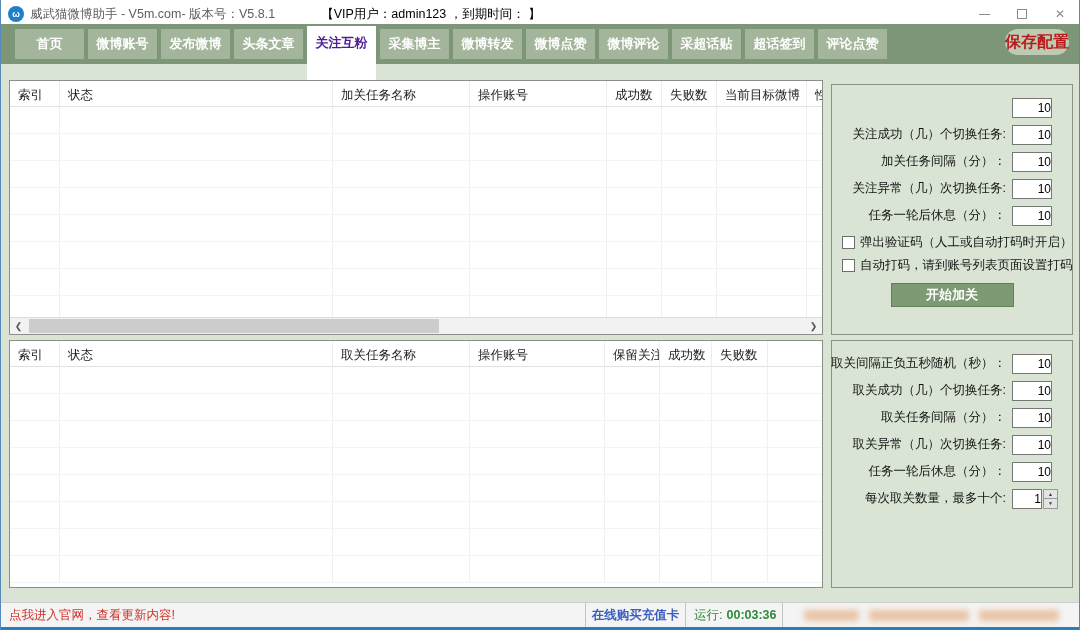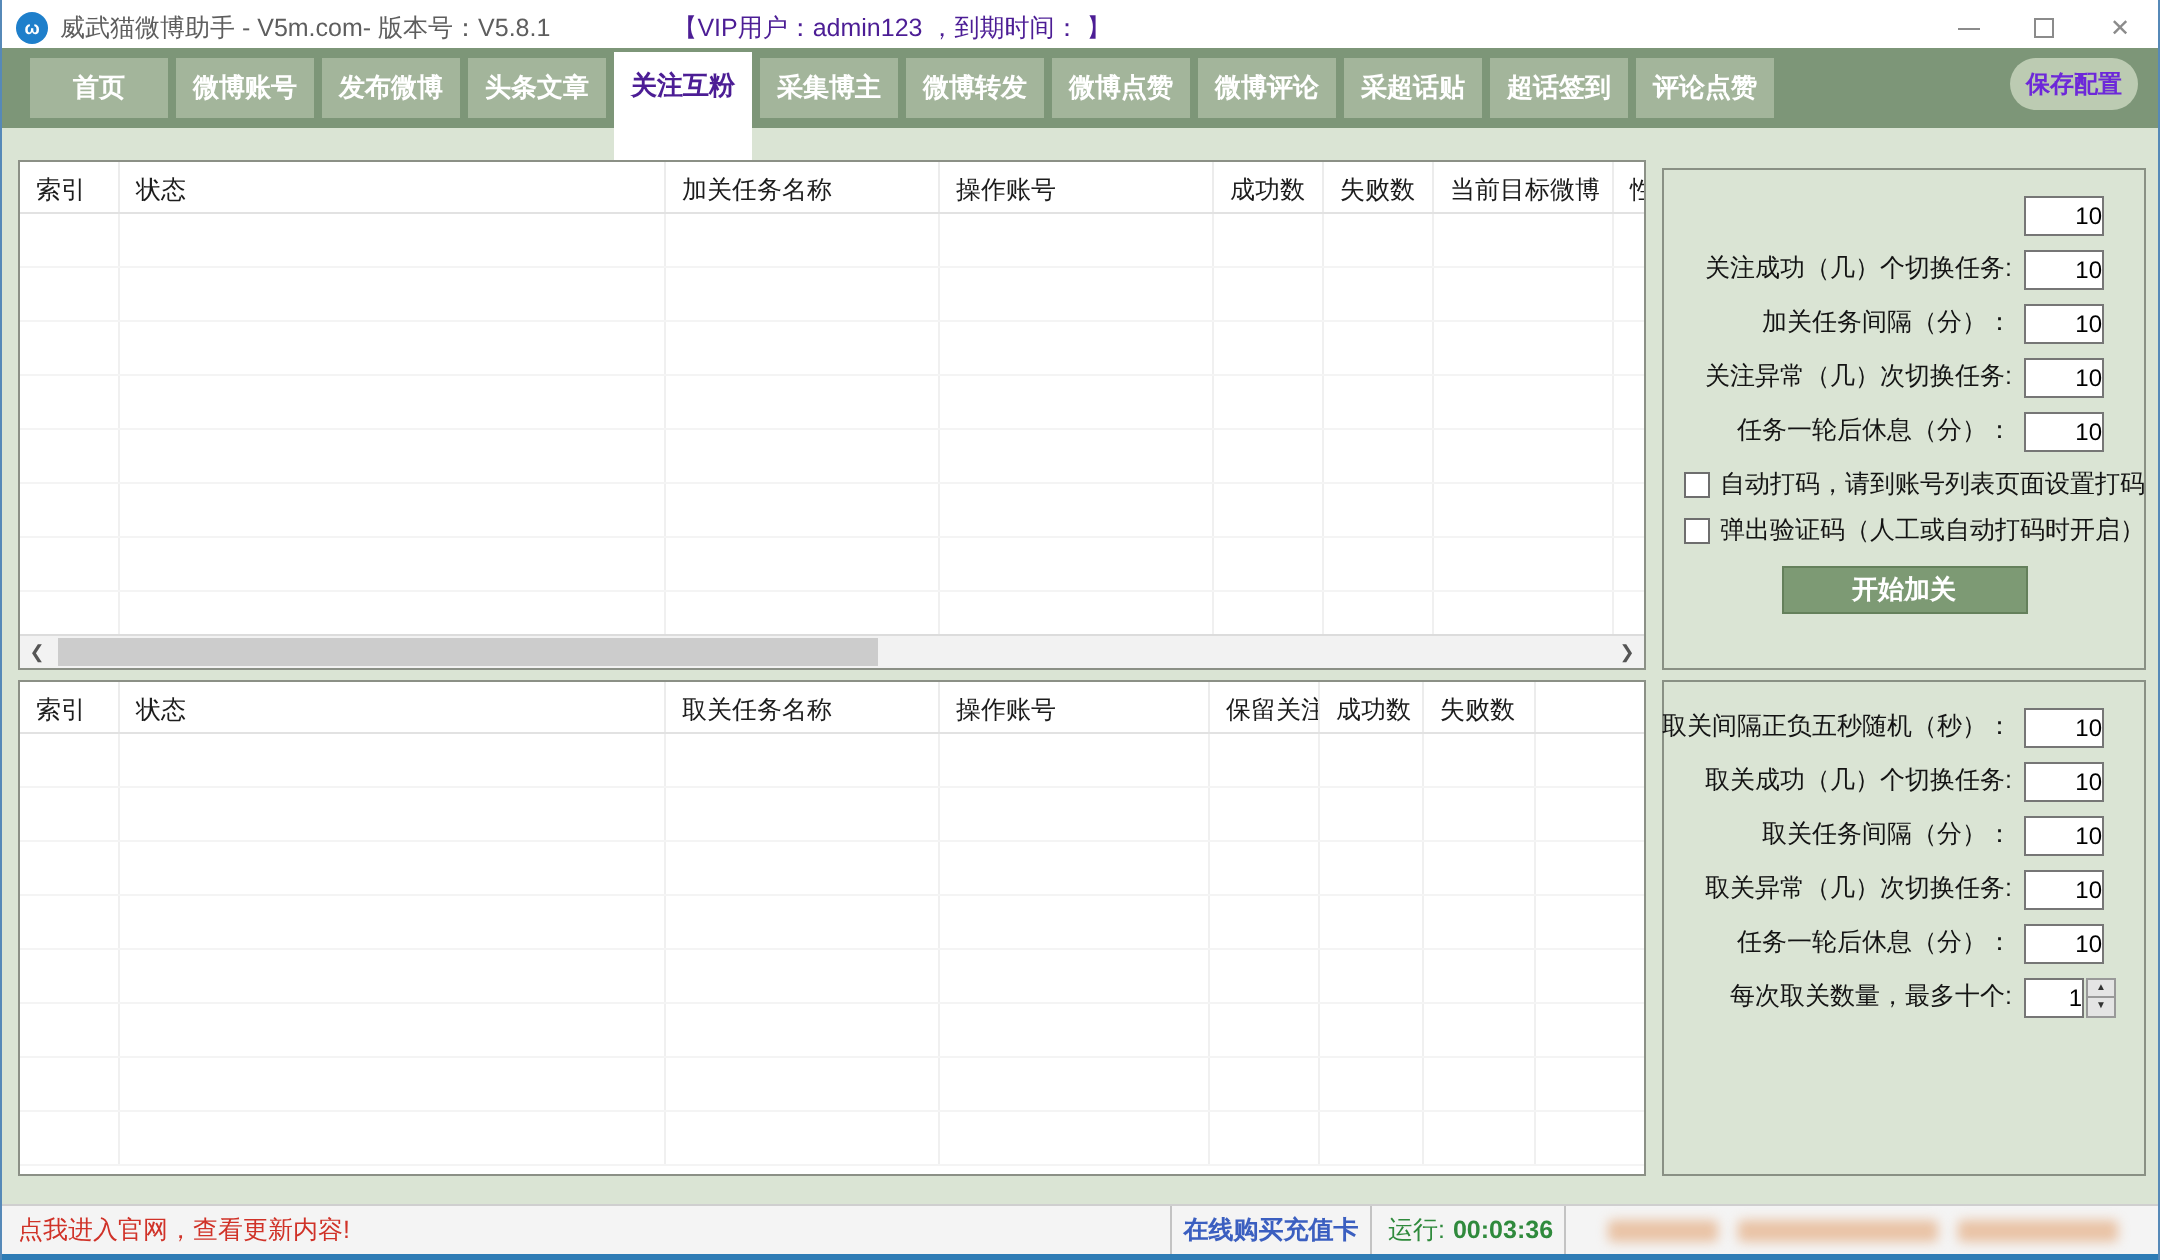--- a/index.html
+++ b/index.html
@@ -6,35 +6,35 @@
   html,body { width:1080px; height:630px; font-family:"Liberation Sans",sans-serif; background:#fff; }
   .window { position:absolute; inset:0; width:1080px; height:630px; background:#dae4d4;
             border-left:1px solid #5689b8; border-right:1px solid #5689b8; overflow:hidden; }
 
   
   .titlebar { position:absolute; top:0; left:0; right:0; height:28px; background:#ffffff;
               display:flex; align-items:center; padding-left:7px; }
   .app-icon { width:16px; height:16px; border-radius:50%; background:#1e7fcb; color:#fff;
               font-size:9px; line-height:16px; text-align:center; font-weight:bold; flex:0 0 16px; }
   .title-text { margin-left:6px; font-size:12.5px; color:#5e5e5e; white-space:nowrap; }
-  .vip-text { margin-left:61px; font-size:12.5px; color:#4c1d95; white-space:nowrap; }
+  .vip-text { margin-left:46px; font-size:12.5px; color:#000000; white-space:nowrap; }
   .win-controls { margin-left:auto; display:flex; height:100%; }
   .win-btn { width:38px; height:100%; display:flex; align-items:center; justify-content:center; color:#8b8b8b; font-size:12px; }
   .glyph-min { width:11px; height:1px; background:#8b8b8b; display:inline-block; }
   .glyph-max { width:10px; height:10px; border:1px solid #8b8b8b; display:inline-block; }
 
   
   .tabstrip { position:absolute; top:24px; left:0; right:0; height:40px; background:#7d9678;
               display:flex; align-items:flex-start; padding-left:14px; }
   .tab { width:69px; height:30px; margin-top:5px; margin-right:4px; background:#a3b59b;
          color:#ffffff; font-size:13px; font-weight:bold; text-align:center; line-height:30px;
          white-space:nowrap; overflow:hidden; }
   .tab.active { margin-top:2px; height:54px; line-height:34px; background:#ffffff; color:#4c1d95; }
   .save-btn { position:absolute; right:10px; top:5px; width:64px; height:26px; border-radius:13px;
-              background:#bccbb2; color:#6d28d9; font-size:12px; font-weight:bold; text-align:center; line-height:26px; }
+              background:#bccbb2; color:#b91c1c; font-size:16px; font-weight:bold; text-align:center; line-height:26px; }
 
   
   .tbl { position:absolute; background:#fff; border:1px solid #8b9086; overflow:hidden; }
   .tbl-follow   { left:8px;  top:80px;  width:814px; height:255px; }
   .tbl-unfollow { left:8px;  top:340px; width:814px; height:248px; }
   .t-head { display:flex; height:26px; border-bottom:1px solid #e2e2e2; }
   .t-col  { flex:0 0 auto; padding:6px 0 0 8px; font-size:12.5px; color:#1c1c1c;
             border-right:1px solid #ececec; white-space:nowrap; overflow:hidden; }
   .t-body {}
   .t-row  { display:flex; height:27px; border-bottom:1px solid #f4f4f4; }
@@ -364,26 +364,26 @@
           <span class="flabel">任务一轮后休息（分）：</span>
           <input class="finput" readonly="" value="10" style="">
 
         </div>
 
     </div>
     <div class="cbox-area">
 
         <div class="crow">
           <span class="cbox"></span>
-          <span>自动打码，请到账号列表页面设置打码</span>
+          <span>弹出验证码（人工或自动打码时开启）</span>
         </div>
 
         <div class="crow">
           <span class="cbox"></span>
-          <span>弹出验证码（人工或自动打码时开启）</span>
+          <span>自动打码，请到账号列表页面设置打码</span>
         </div>
 
     </div>
     <div class="start-btn">开始加关</div>
   </div>
 
   <div class="panel panel-unfollow">
     <div>
 
         <div class="frow">

